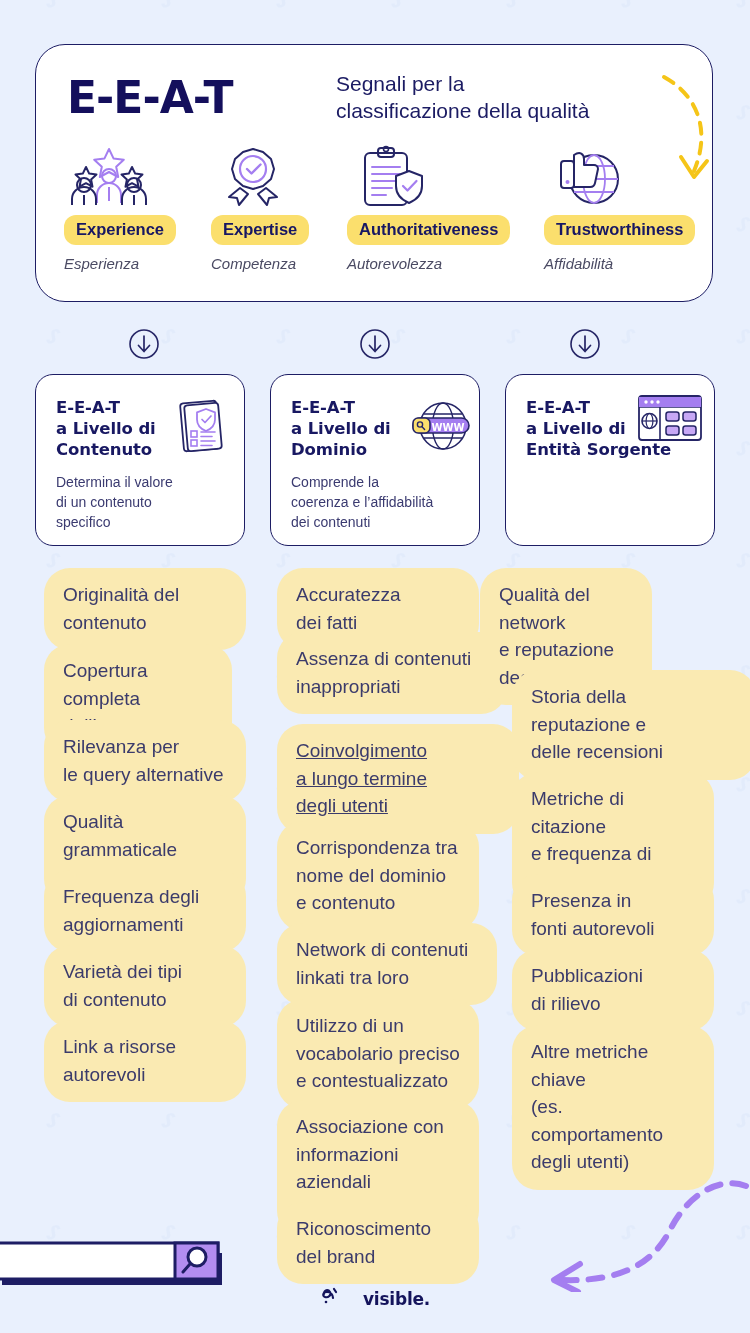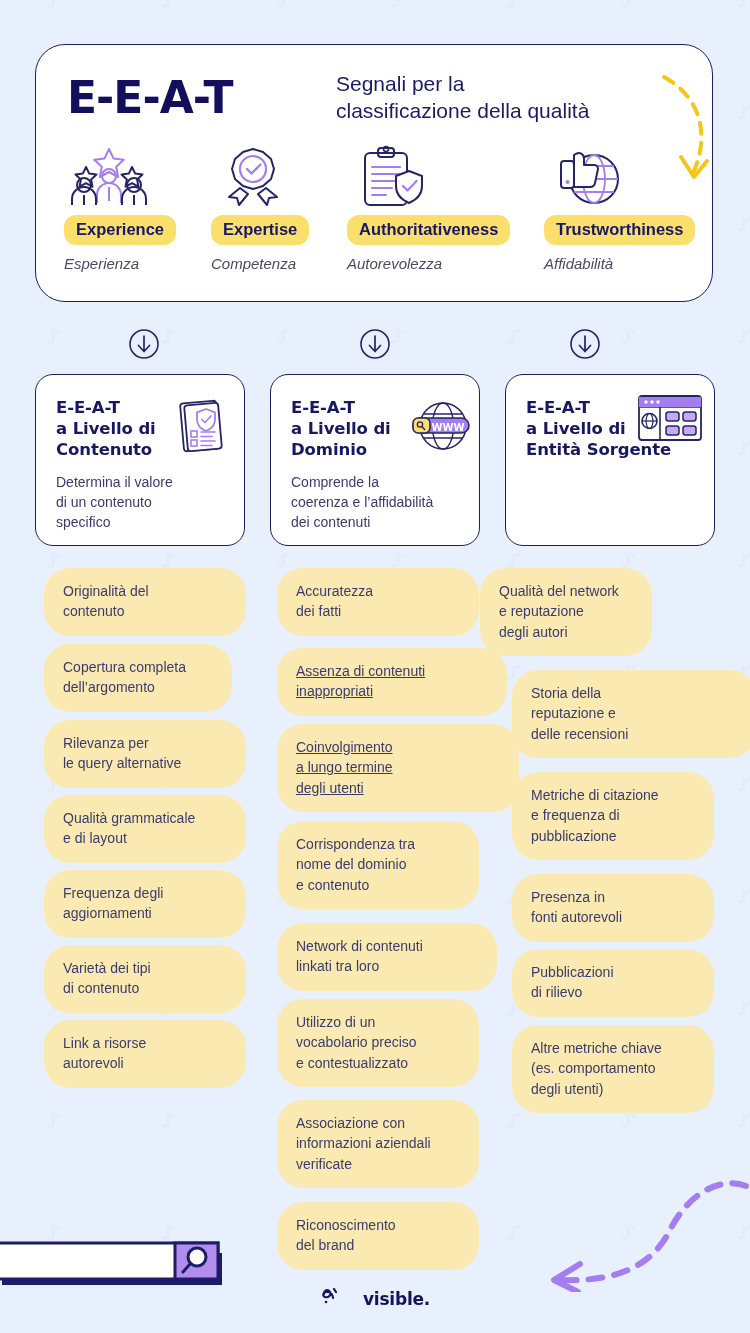--- a/index.html
+++ b/index.html
@@ -104,21 +104,21 @@
     white-space:pre-line;
   }
   .level-icon{position:absolute;}
   
   .pill{
     position:absolute;
     background:#faeab2;
     border-radius:26px;
     box-sizing:border-box;
     padding:13px 18px 14px 19px;
-    font-size:14px;
+    font-size:19px;
     line-height:1.45;
     color:#3b3b6b;
     white-space:pre-line;
   }
   
   .brand{
     position:absolute;left:0;right:0;top:1286px;
     display:flex;align-items:center;justify-content:center;gap:22px;
   }
   .brand-name{
@@ -414,21 +414,21 @@
 e di layout</div>
   <div class="pill" style="left:44px;top:870px;width:202px;">Frequenza degli
 aggiornamenti</div>
   <div class="pill" style="left:44px;top:945px;width:202px;">Varietà dei tipi
 di contenuto</div>
   <div class="pill" style="left:44px;top:1020px;width:202px;">Link a risorse
 autorevoli</div>
 
   <div class="pill" style="left:277px;top:568px;width:202px;">Accuratezza
 dei fatti</div>
-  <div class="pill" style="left:277px;top:648px;width:230px;text-decoration:underline;">Assenza di contenuti
+  <div class="pill" style="left:277px;top:632px;width:230px;">Assenza di contenuti
 inappropriati</div>
   <div class="pill" style="left:277px;top:724px;width:242px;text-decoration:underline;">Coinvolgimento
 a lungo termine
 degli utenti</div>
   <div class="pill" style="left:277px;top:821px;width:202px;">Corrispondenza tra
 nome del dominio
 e contenuto</div>
   <div class="pill" style="left:277px;top:923px;width:220px;">Network di contenuti
 linkati tra loro</div>
   <div class="pill" style="left:277px;top:999px;width:202px;">Utilizzo di un

